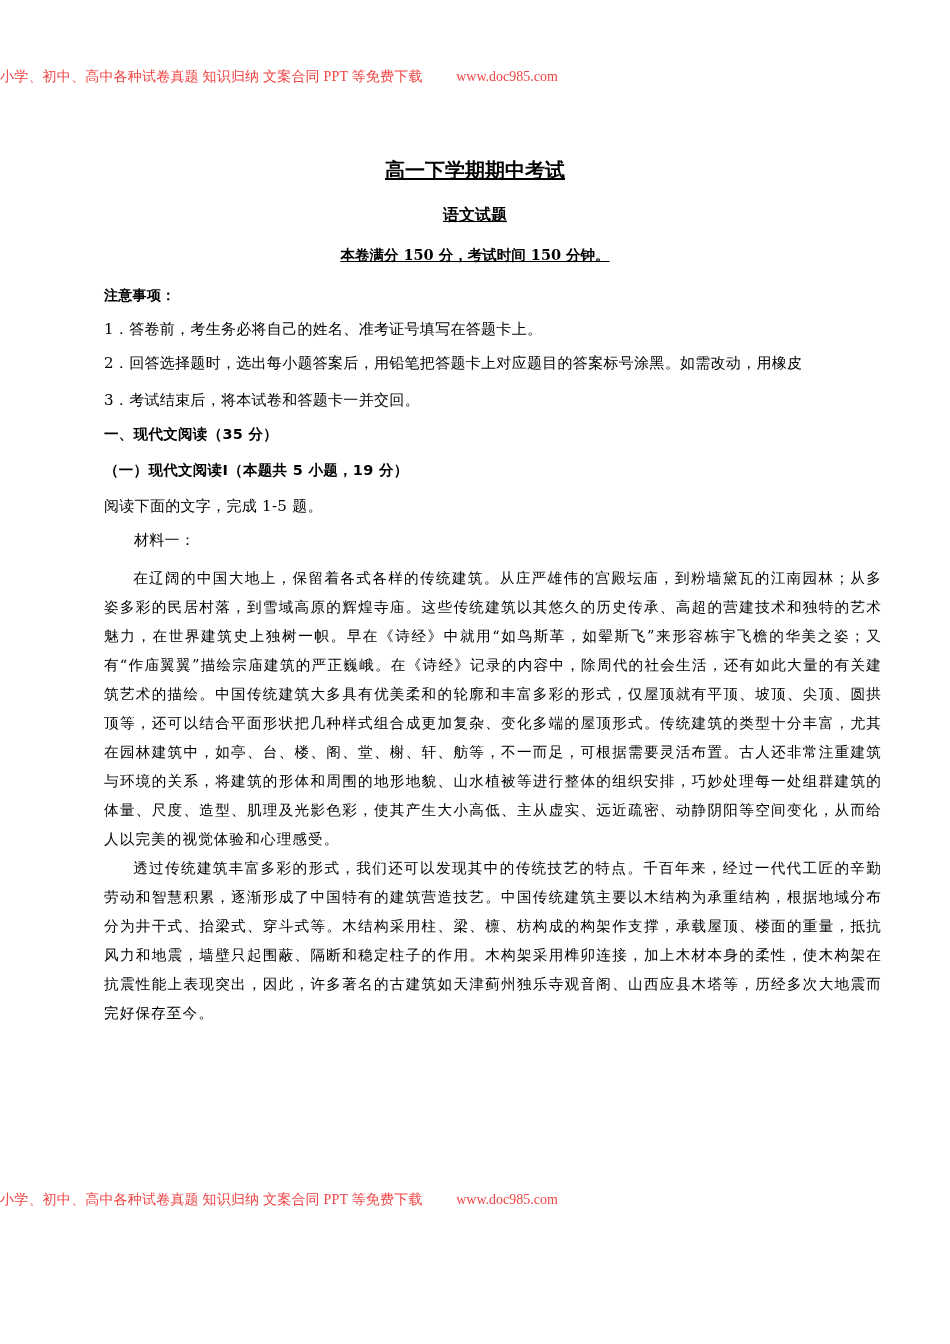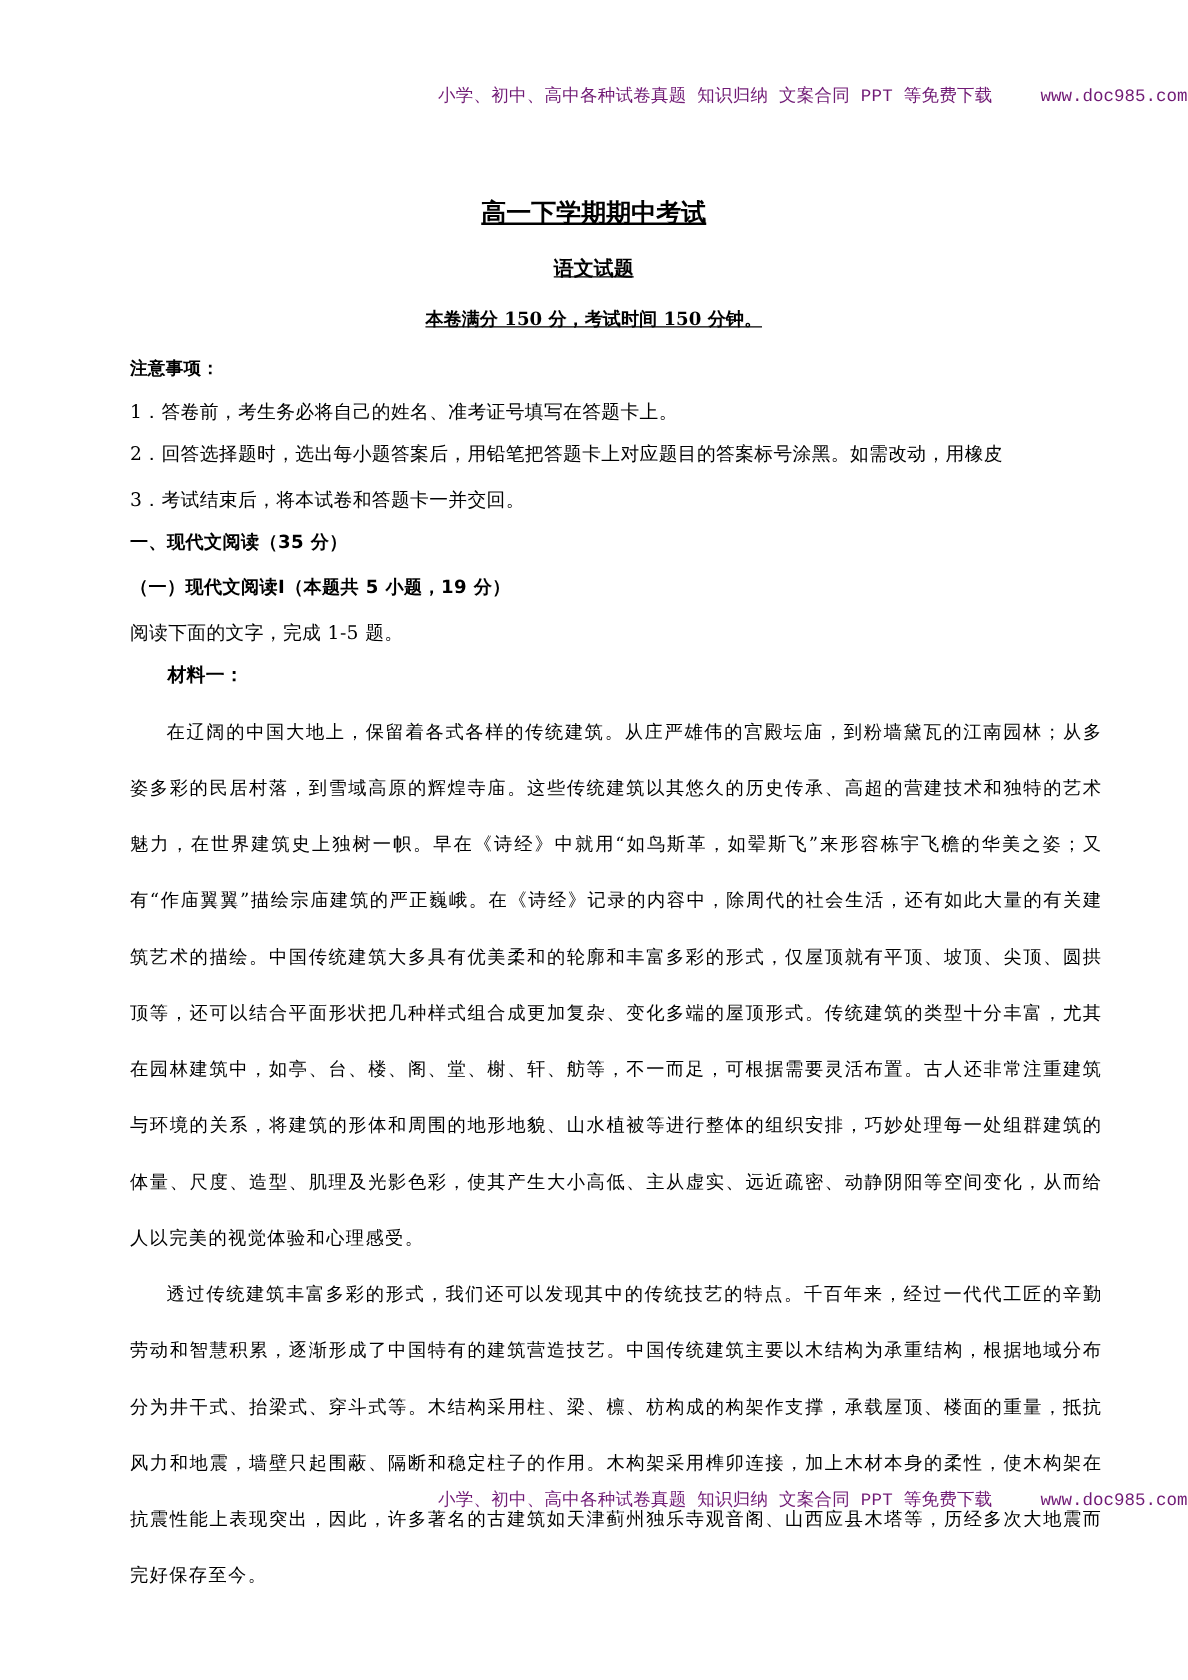--- a/index.html
+++ b/index.html
@@ -12,24 +12,24 @@
       height: 1344px;
       position: relative;
       overflow: hidden;
       font-family: "DejaVu Serif", "Liberation Serif", serif;
       color: #000;
     }
     .watermark {
       position: absolute;
       left: 0;
       width: 950px;
-      text-align: right;
-      font-family: Liberation Mono, monospace;
+      text-align: left;
+      font-family: Liberation Serif, serif;
       font-size: 14px;
-      color: #701a75;
+      color: #ef4444;
       white-space: nowrap;
     }
     .watermark .wm-text { letter-spacing: 0.2px; }
     .watermark .wm-url { margin-left: 30px; }
     .wm-top { top: 68px; }
     .wm-bottom { top: 1191px; }
 
     .title {
       position: absolute;
       left: 0;
@@ -77,25 +77,25 @@
     }
     .note { height: 34px; font-size: 15px; }
     .note-cont { height: 37px; }
     .section-head {
       font-weight: bold;
       height: 36px;
       font-family: "DejaVu Sans", "Liberation Sans", sans-serif;
       font-size: 14.5px;
     }
     .instr { height: 34px; }
-    .material-label { padding-left: 30px; height: 34px; font-weight: bold; }
+    .material-label { padding-left: 30px; height: 34px; }
 
     .para {
       font-size: 14.6px;
-      line-height: 45px;
+      line-height: 29px;
       letter-spacing: 1.1px;
       text-align: justify;
       text-indent: 2em;
       width: 778px;
       margin: 0;
     }
   </style>
 </head>
 <body>
 

